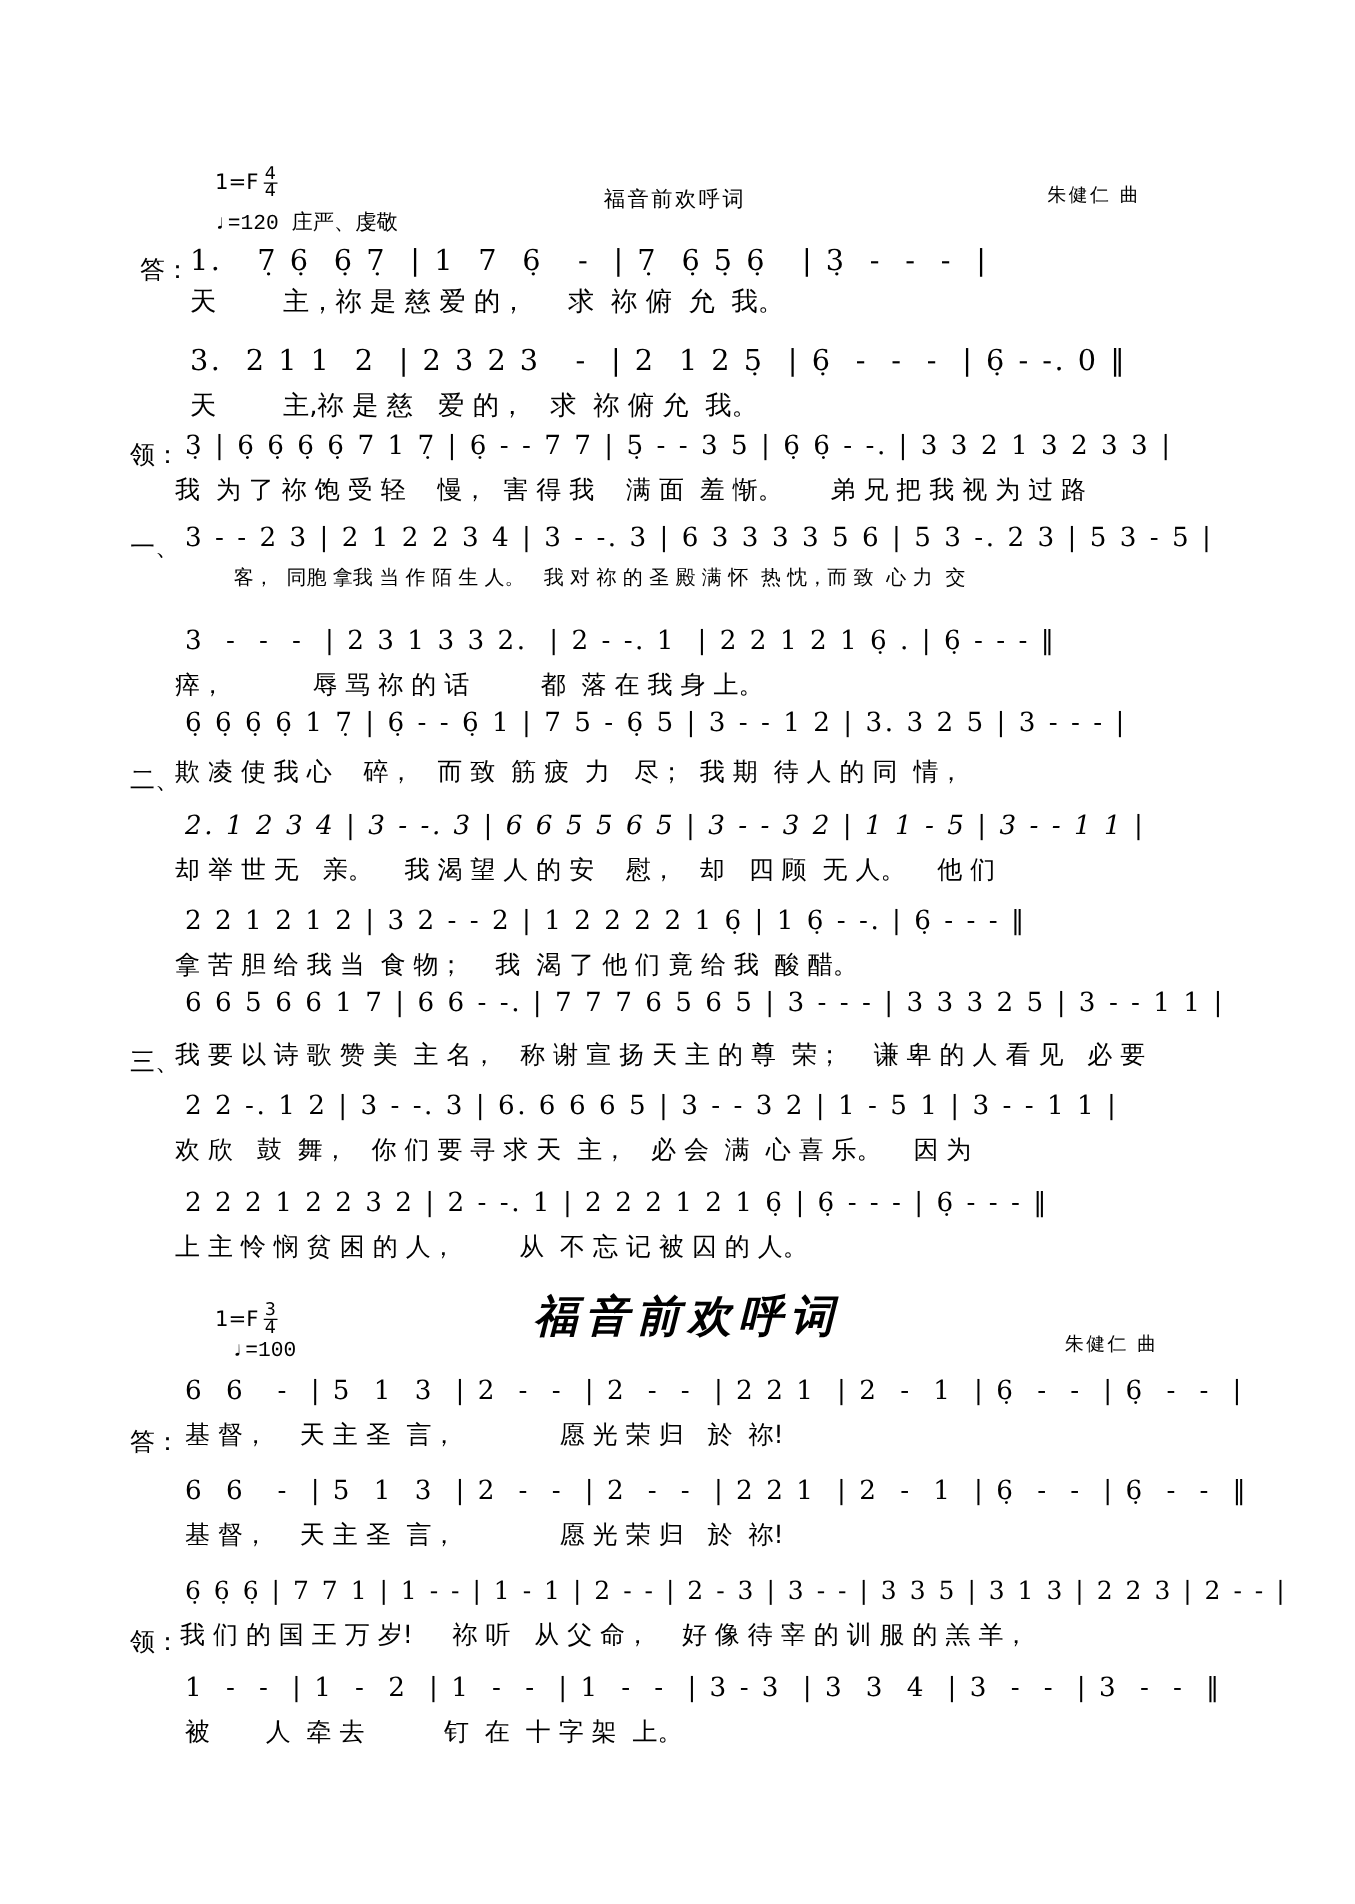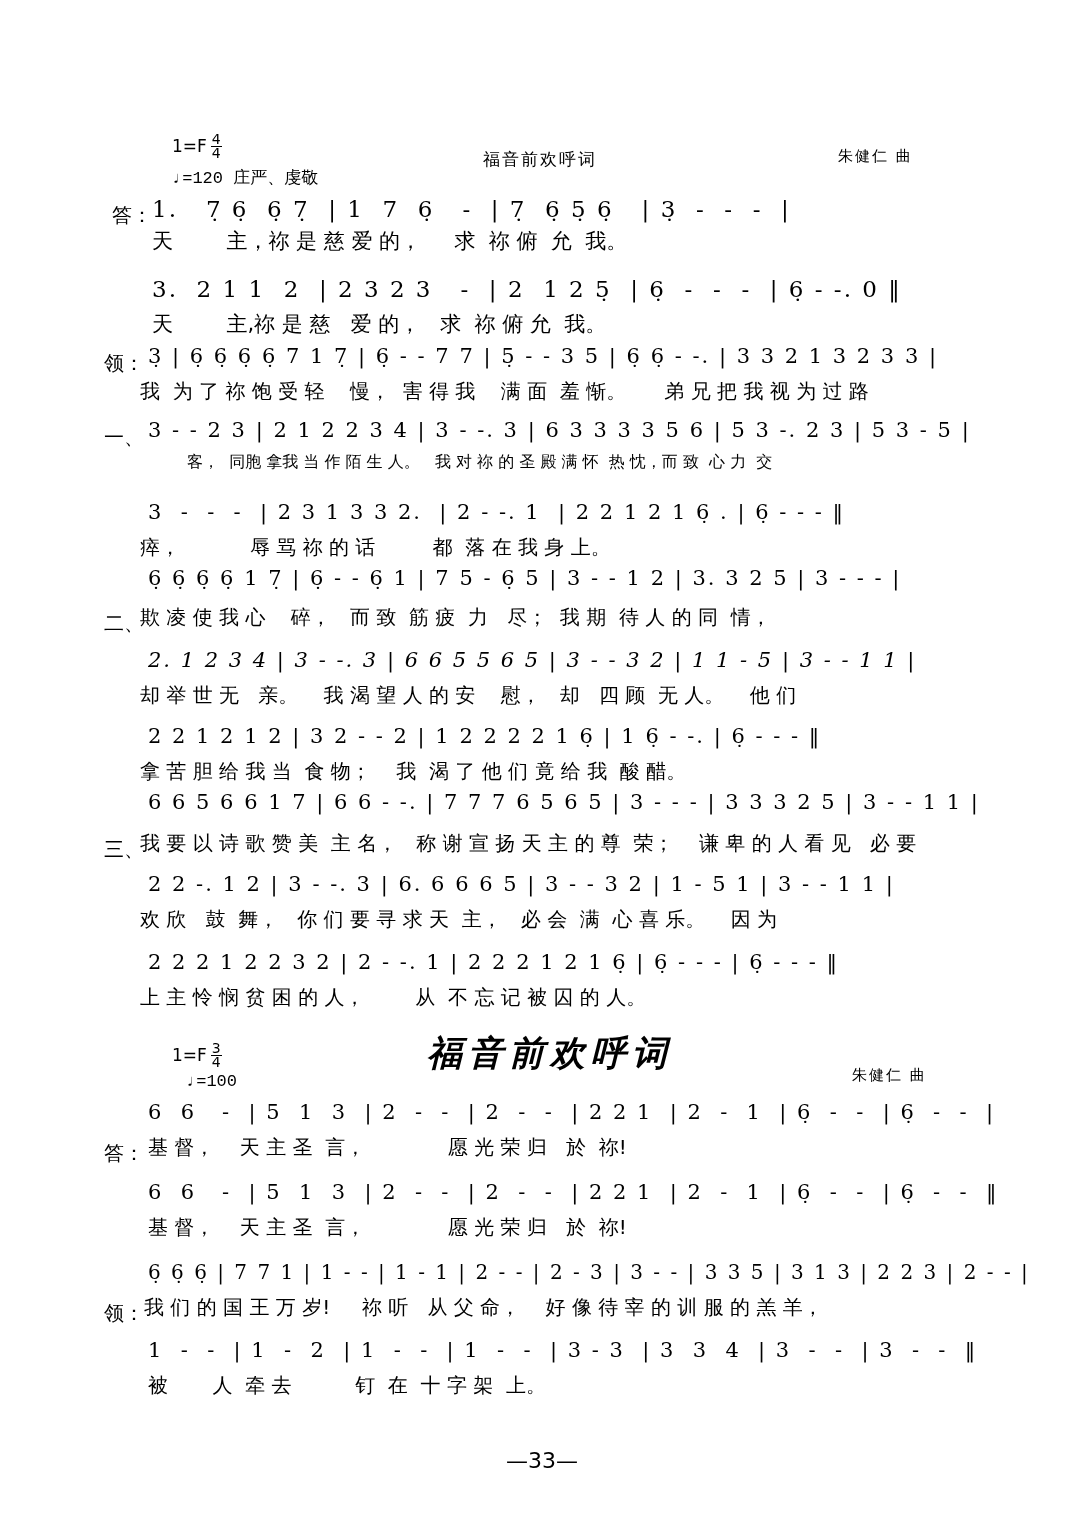--- a/index.html
+++ b/index.html
@@ -208,15 +208,14 @@
     <div class="label" style="left:104px;top:40px;">领：</div>
     <div class="notes" style="left:148px;top:0px;font-size:20px;">6̣ 6̣ 6̣ | 7 7 1 | 1 - - | 1 - 1 | 2 - - | 2 - 3 | 3 - - | 3 3 5 | 3 1 3 | 2 2 3 | 2 - - |</div>
     <div class="lyrics" style="left:144px;top:34px;font-size:20px;">我 们 的 国 王 万 岁!     祢 听   从 父 命，    好 像 待 宰 的 训 服 的 羔 羊，</div>
   </div>
 
   <div class="row" style="top:1338px;">
     <div class="notes" style="left:148px;top:0px;font-size:21px;text-align:right;">1  -  -  | 1  -  2  | 1  -  -  | 1  -  -  | 3 - 3  | 3  3  4  | 3  -  -  | 3  -  -  ‖</div>
     <div class="lyrics" style="left:148px;top:34px;font-size:20px;">被       人  牵 去          钉  在  十 字 架  上。</div>
   </div>
 
-  <div class="pagenum" style="top:1448px;">—33—</div>
 
 </div>
 
 </body></html>

